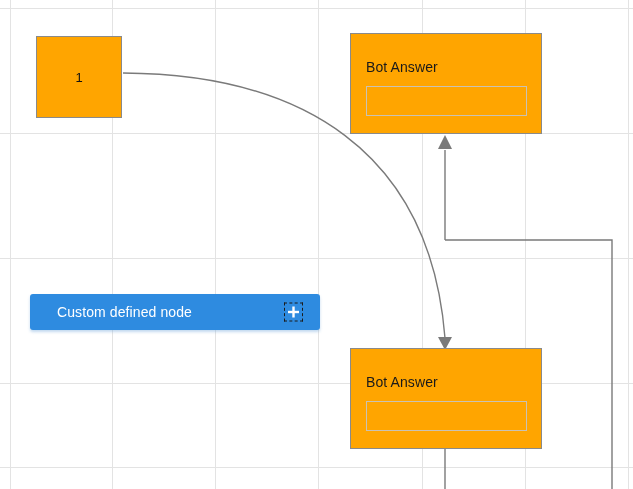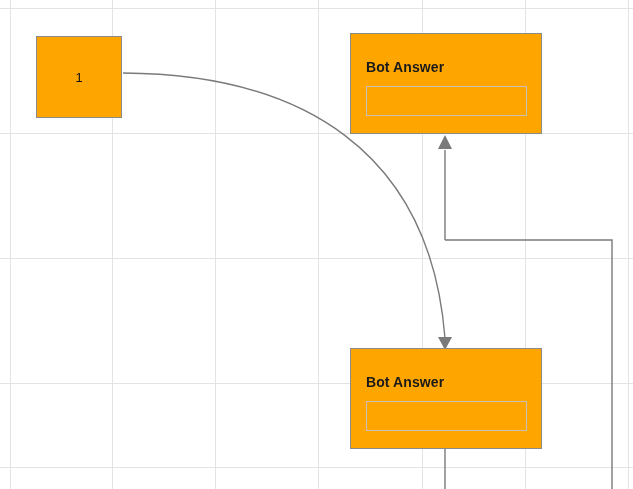--- a/index.html
+++ b/index.html
@@ -52,21 +52,20 @@
     transform: translateY(-50%);
     text-align: center;
     font-size: 13px;
     color: #111111;
     line-height: 1;
   }
   .node-bot {
     left: 350px;
     width: 192px;
     height: 101px;
-    font-weight: bold;
   }
   .node-bot.top { top: 33px; }
   .node-bot.bottom { top: 348px; }
   .bot-title {
     position: absolute;
     left: 15px;
     top: 26px;
     font-size: 14px;
     color: #1a1a1a;
     line-height: 1;
@@ -170,14 +169,23 @@
   <div class="node node-bot top">
     <span class="bot-title">Bot Answer</span>
     <div class="bot-slot"></div>
   </div>
 
   <div class="node node-bot bottom">
     <span class="bot-title">Bot Answer</span>
     <div class="bot-slot"></div>
   </div>
 
+  <div class="custom-bar">
+    <span class="custom-bar-label">Custom defined node</span>
+    <span class="add-icon-box">
+      <svg width="13" height="13" viewBox="0 0 13 13" aria-hidden="true">
+        <rect x="5.3" y="1" width="2.4" height="11" fill="#ffffff"></rect>
+        <rect x="1" y="5.3" width="11" height="2.4" fill="#ffffff"></rect>
+      </svg>
+    </span>
+  </div>
 
 </div>
 
 </body></html>

